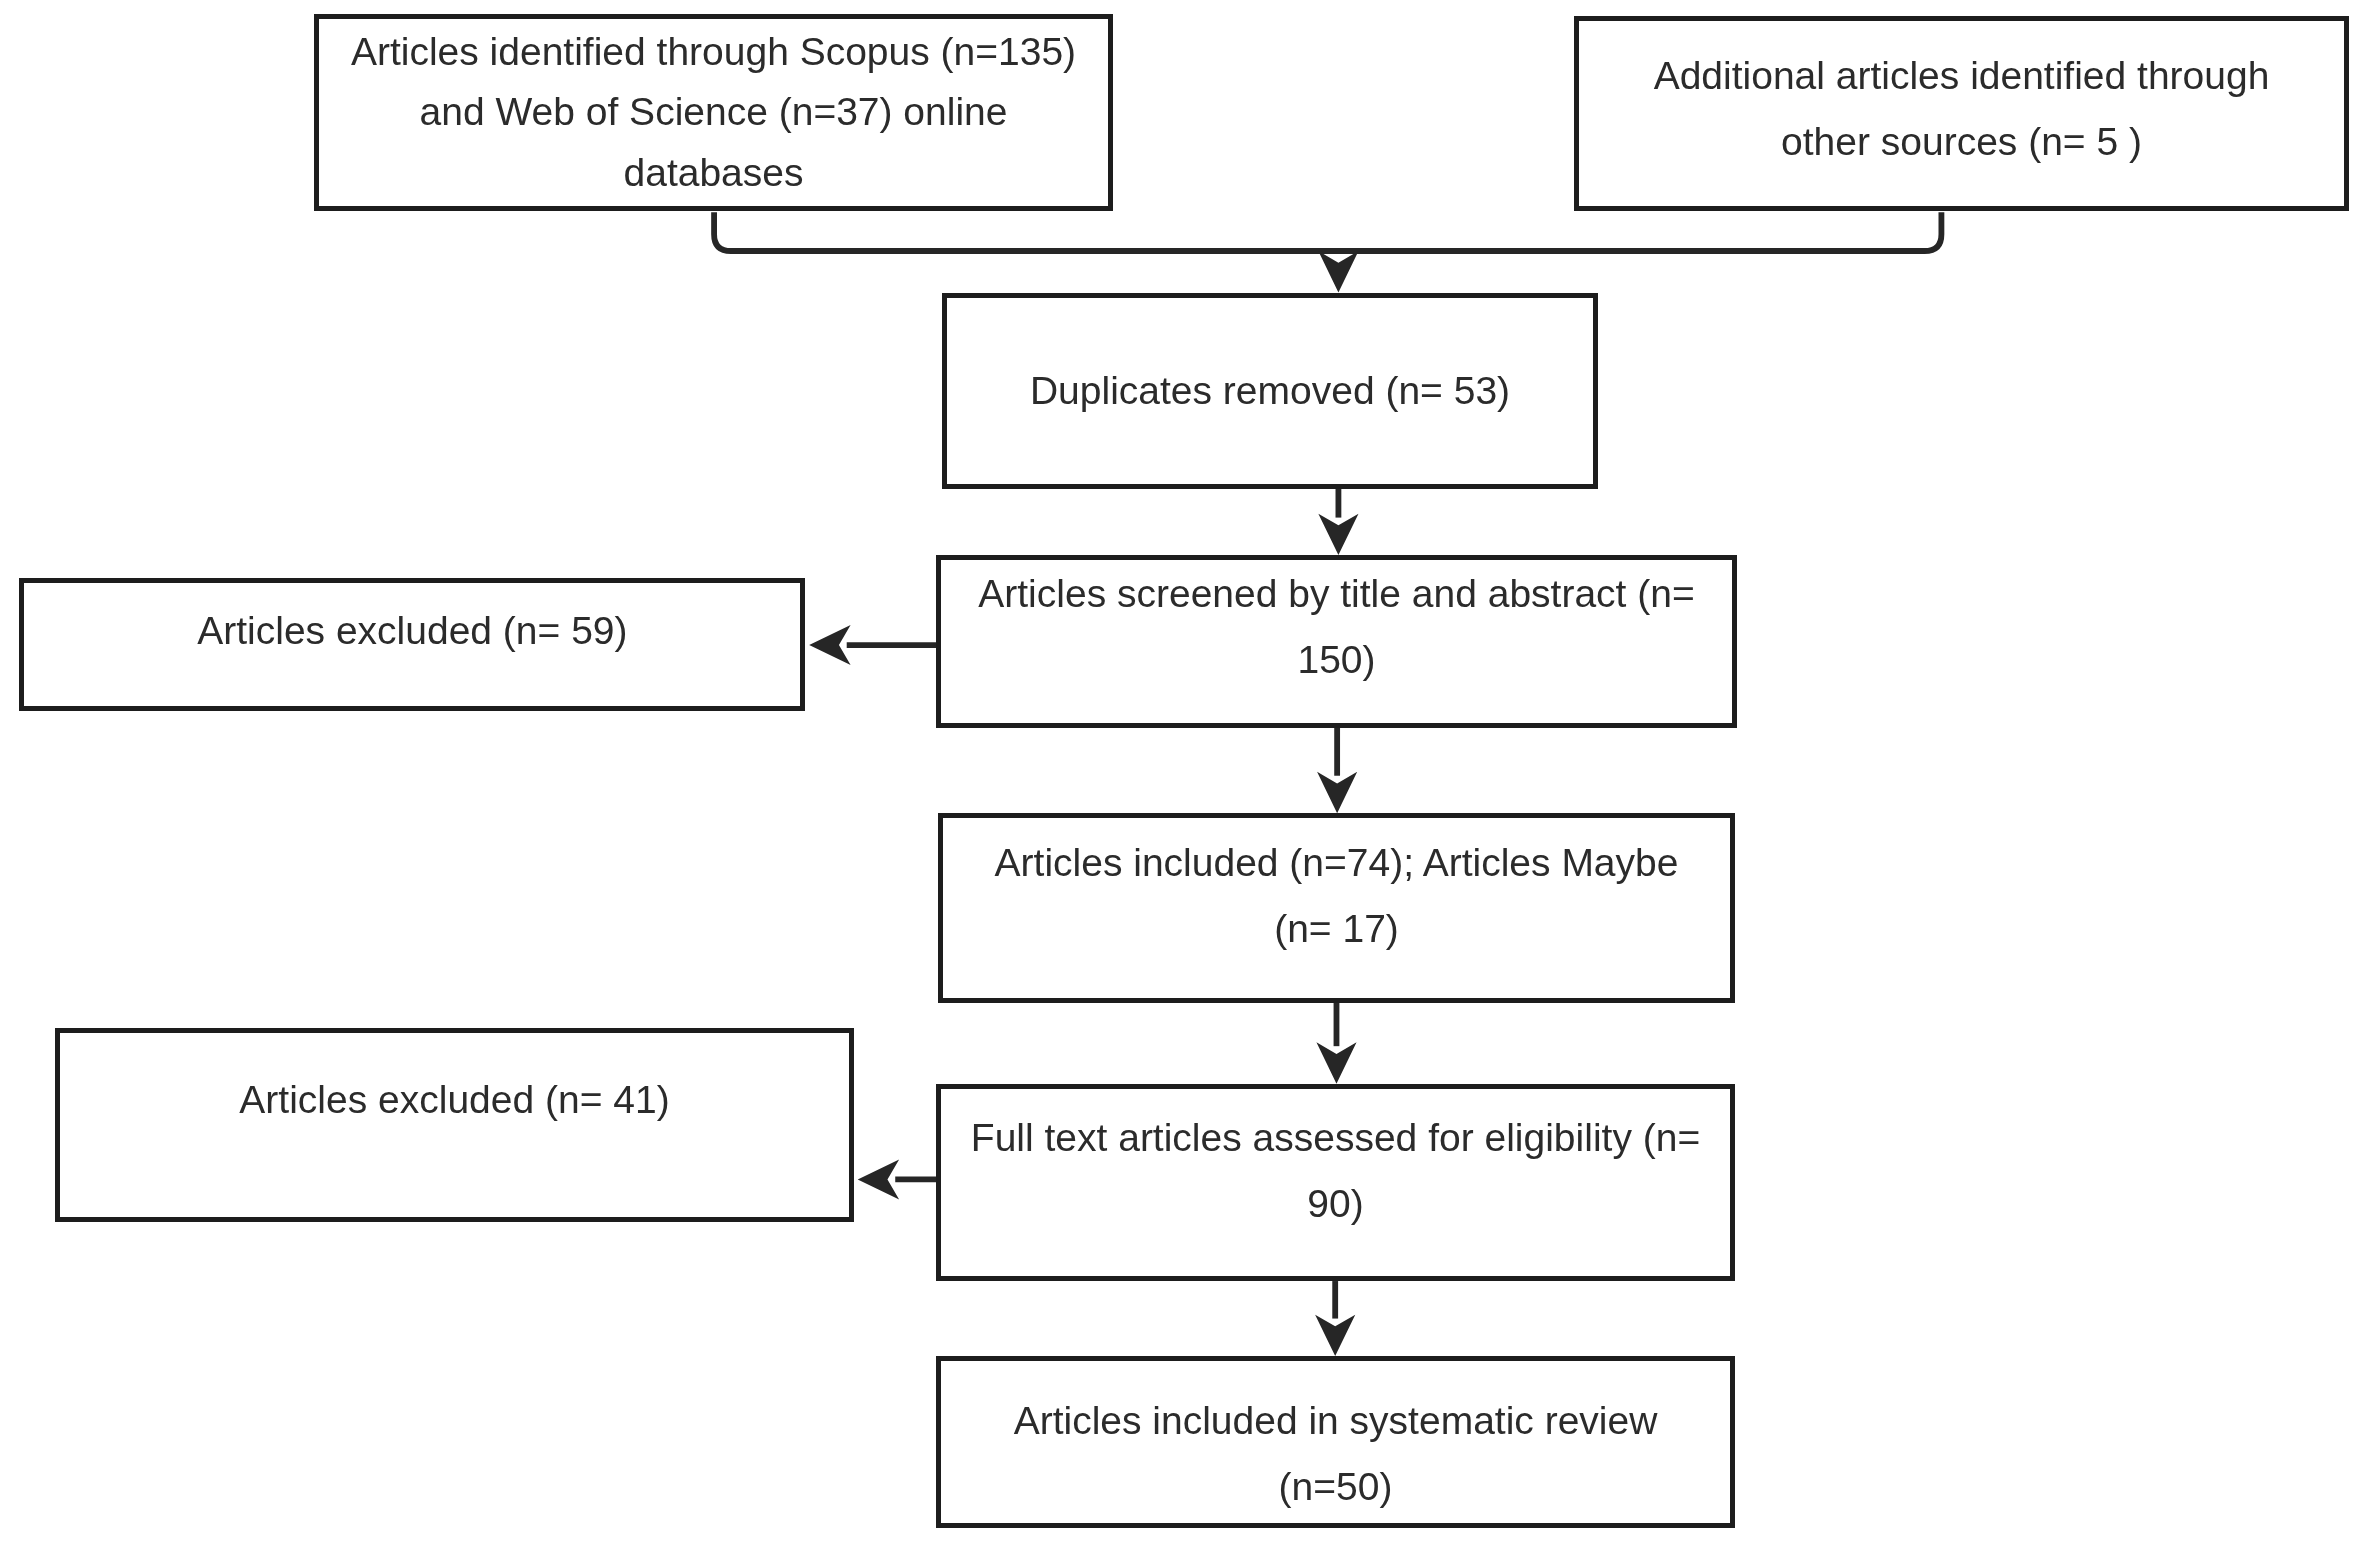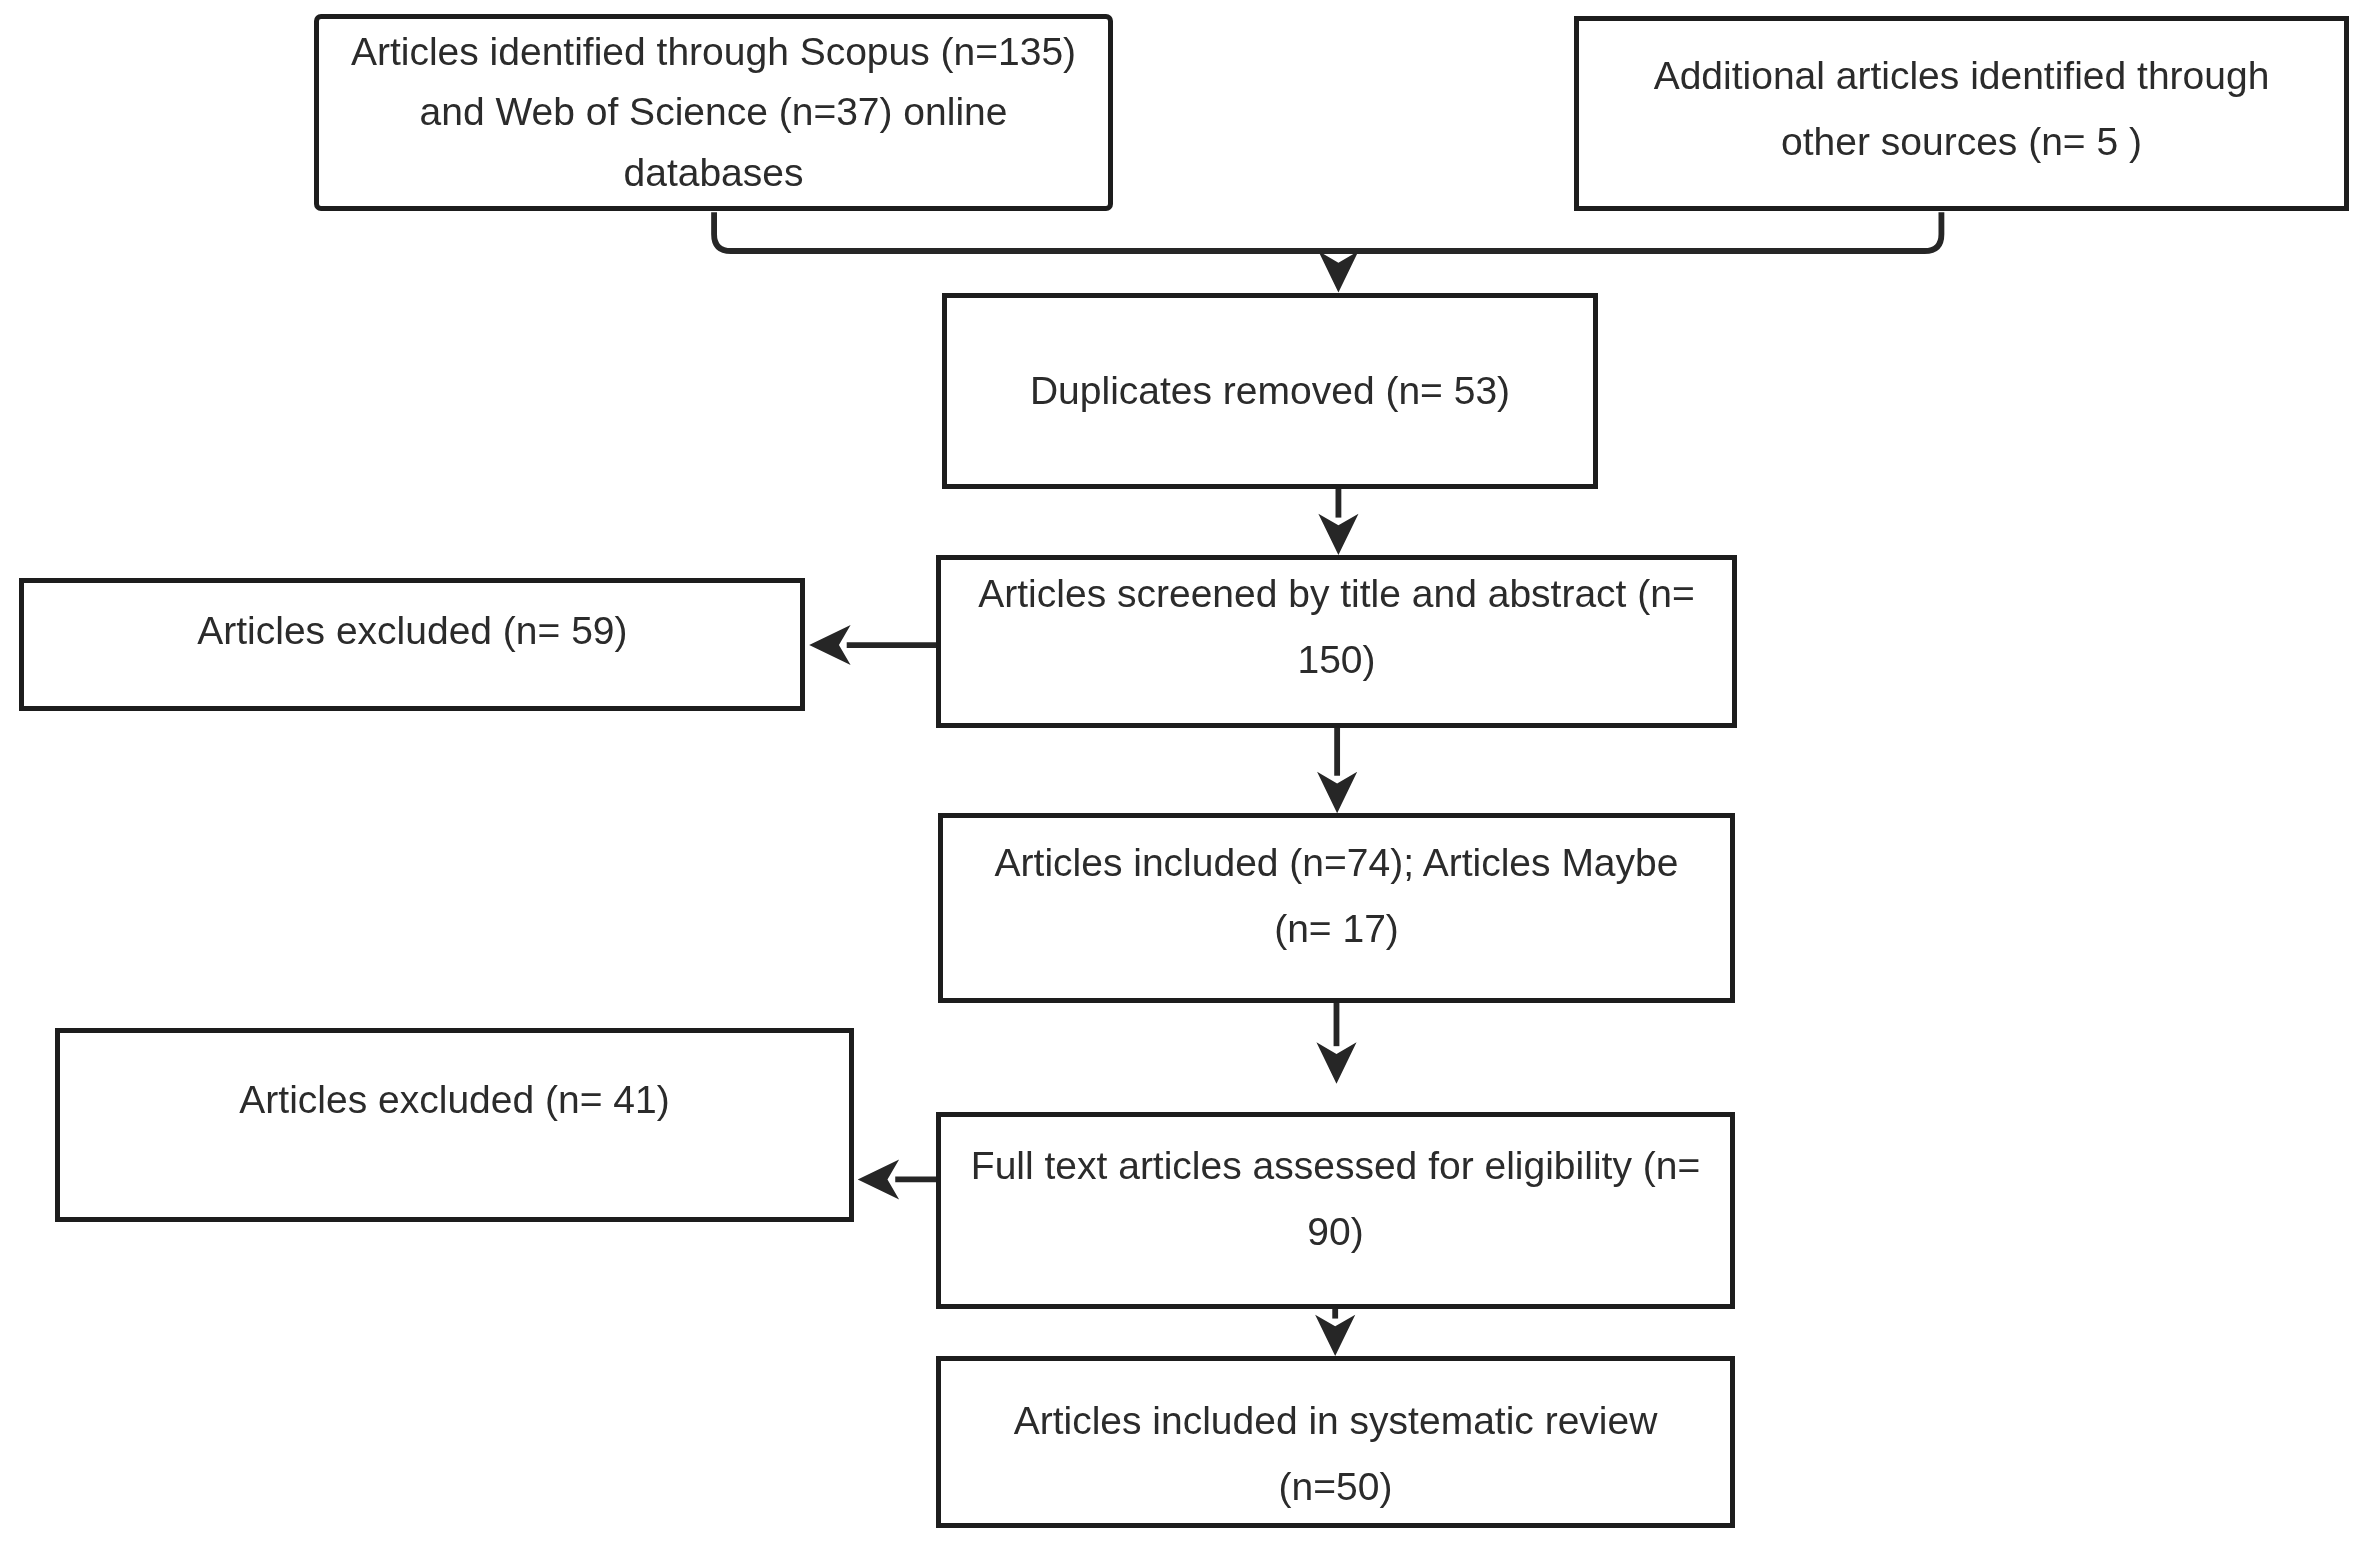--- a/index.html
+++ b/index.html
@@ -38,27 +38,27 @@
     display: flex;
     flex-direction: column;
     align-items: center;
     justify-content: flex-start;
     padding-left: 13px;
     padding-right: 13px;
   }
   .v-center { justify-content: center; }
 
   
-  .n-sources-db    { left: 314px;  top: 14.2px;   width: 799px; height: 197px; line-height: 1.55; justify-content: center; border-radius: 7px; }
+  .n-sources-db    { left: 314px;  top: 14.2px;   width: 799px; height: 197px; line-height: 1.55; justify-content: center; }
   .n-sources-other { left: 1574px; top: 16px;   width: 775px; height: 195px; padding-top: 22px; }
   
   .n-duplicates    { left: 942px; top: 293px;  width: 656px; height: 196px; }
   .n-screened      { left: 936px; top: 555px;  width: 801px; height: 173px; padding-top: 1px; }
   .n-included-maybe{ left: 938px; top: 813px; width: 797px; height: 190px; padding-top: 12px; }
-  .n-fulltext      { left: 936px; top: 1084px; width: 799px; height: 197px; padding-top: 15.5px; margin-top: 28px; }
+  .n-fulltext      { left: 936px; top: 1084px; width: 799px; height: 197px; padding-top: 15.5px; }
   .n-included-rev  { left: 936px; top: 1356px; width: 799px; height: 172px; padding-top: 27px; }
   
   .n-excluded-1    { left: 19.4px;   top: 578px;  width: 786px; height: 133px; padding-bottom: 26px; }
   .n-excluded-2    { left: 55px;   top: 1028px; width: 799px; height: 194px; padding-bottom: 49px; }
 </style>
 </head>
 <body>
 
 <div class="stage">
 

